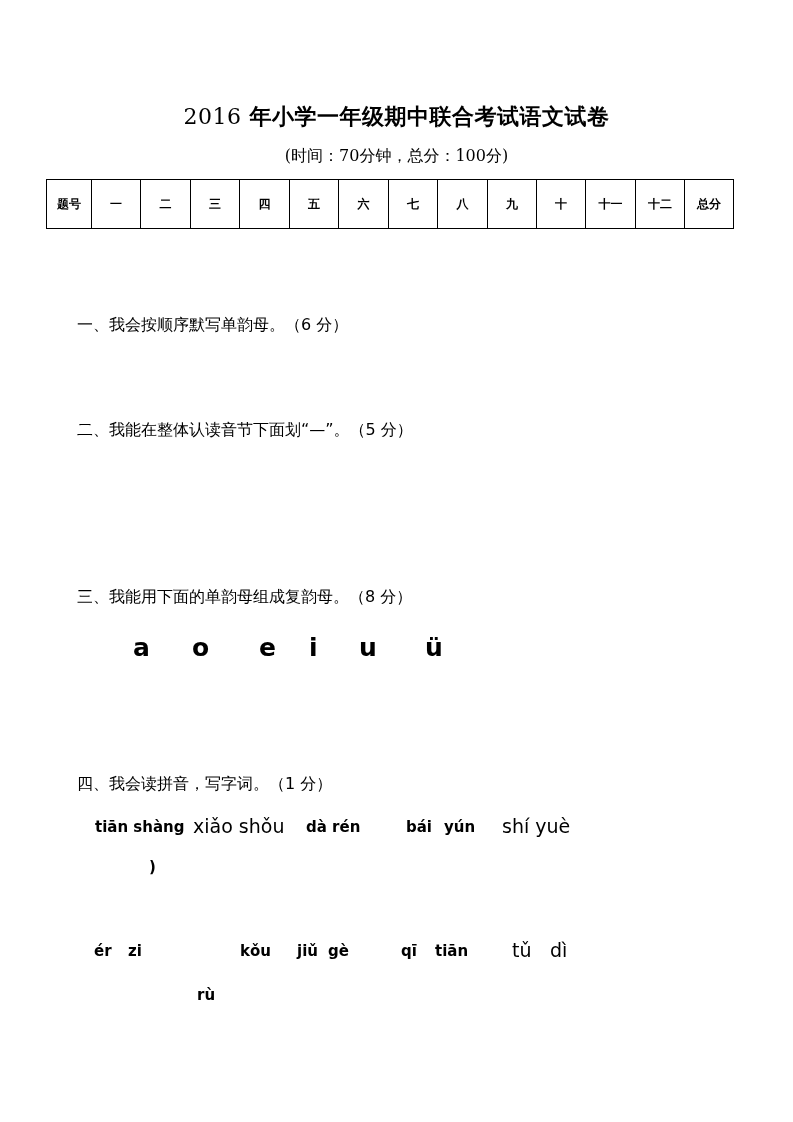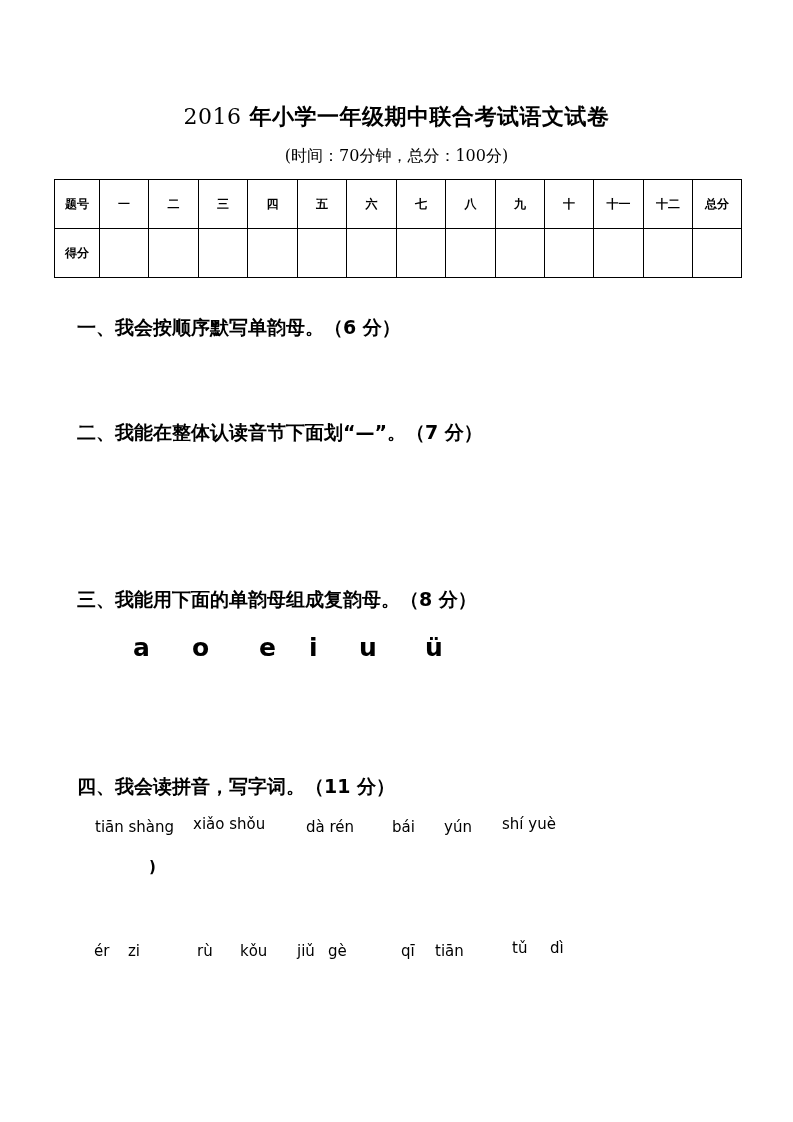--- a/index.html
+++ b/index.html
@@ -10,41 +10,41 @@
     .title {
       position: absolute; left: 0; width: 793px; top: 102px; text-align: center;
       font-size: 22px; font-weight: bold; letter-spacing: 0.5px;
     }
     .title .yr { font-family: "DejaVu Serif", serif; font-weight: normal; }
     .subtitle {
       position: absolute; left: 0; width: 793px; top: 146px; text-align: center;
       font-size: 16px; font-family: "DejaVu Serif", serif;
     }
     table.score {
-      position: absolute; left: 54px; top: 179px; border-collapse: collapse;
+      position: absolute; left: 46px; top: 179px; border-collapse: collapse;
       table-layout: fixed;
     }
     table.score td {
       border: 1px solid #000; height: 48px; text-align: center; vertical-align: middle;
       padding: 0; font-size: 14px;
     }
     table.score td.hd { font-size: 12px; font-weight: bold; }
     .q {
-      position: absolute; left: 77px; font-size: 19px; font-weight: bold;
+      position: absolute; left: 77px; font-size: 16px; font-weight: normal;
     }
     .vowels {
       position: absolute; top: 633px; left: 0; width: 793px; height: 34px;
     }
     .vowels span {
       position: absolute; font-size: 25px; font-weight: bold;
       font-family: "DejaVu Sans", sans-serif;
     }
     .py { position: absolute; font-size: 15px; }
-    .py.b { font-weight: normal; }
-    .py.lg { font-size: 15px; font-weight: normal; }
+    .py.b { font-weight: bold; }
+    .py.lg { font-size: 19px; font-weight: normal; }
     .stray { position: absolute; font-size: 15px; font-weight: bold; }
   </style>
 </head>
 <body>
 
 <div class="title"><span class="yr">2016</span> <span>年小学一年级期中联合考试语文试卷</span></div>
 <div class="subtitle">(时间：70分钟，总分：100分)</div>
 
 <table class="score">
   <colgroup>
@@ -73,64 +73,48 @@
     <td class="hd">五</td>
     <td class="hd">六</td>
     <td class="hd">七</td>
     <td class="hd">八</td>
     <td class="hd">九</td>
     <td class="hd">十</td>
     <td class="hd">十一</td>
     <td class="hd">十二</td>
     <td class="hd">总分</td>
   </tr>
-  <tr>
-    <td class="hd">得分</td>
-    <td></td>
-    <td></td>
-    <td></td>
-    <td></td>
-    <td></td>
-    <td></td>
-    <td></td>
-    <td></td>
-    <td></td>
-    <td></td>
-    <td></td>
-    <td></td>
-    <td></td>
-  </tr>
 </tbody>
   </table>
 
 <div class="q" style="top:315px">一、我会按顺序默写单韵母。（6 分）</div>
-<div class="q" style="top:420px">二、我能在整体认读音节下面划“—”。（7 分）</div>
+<div class="q" style="top:420px">二、我能在整体认读音节下面划“—”。（5 分）</div>
 <div class="q" style="top:587px">三、我能用下面的单韵母组成复韵母。（8 分）</div>
 
 <div class="vowels">
   <span style="left:133px">a</span>
   <span style="left:192px">o</span>
   <span style="left:259px">e</span>
   <span style="left:309px">i</span>
   <span style="left:359px">u</span>
   <span style="left:425px">ü</span>
 </div>
 
-<div class="q" style="top:774px">四、我会读拼音，写字词。（11 分）</div>
+<div class="q" style="top:774px">四、我会读拼音，写字词。（1 分）</div>
 
 <span class="py b" style="left:95px; top:818px">tiān shàng</span>
 <span class="py lg" style="left:193px; top:815px">xiǎo shǒu</span>
 <span class="py b" style="left:306px; top:818px">dà rén</span>
-<span class="py b" style="left:392px; top:818px">bái</span>
+<span class="py b" style="left:406px; top:818px">bái</span>
 <span class="py b" style="left:444px; top:818px">yún</span>
 <span class="py lg" style="left:502px; top:815px">shí yuè</span>
 <span class="stray" style="left:149px; top:858px">)</span>
 
 <span class="py b" style="left:94px; top:942px">ér</span>
 <span class="py b" style="left:128px; top:942px">zi</span>
-<span class="py b" style="left:197px; top:942px">rù</span>
+<span class="py b" style="left:197px; top:986px">rù</span>
 <span class="py b" style="left:240px; top:942px">kǒu</span>
 <span class="py b" style="left:297px; top:942px">jiǔ</span>
 <span class="py b" style="left:328px; top:942px">gè</span>
 <span class="py b" style="left:401px; top:942px">qī</span>
 <span class="py b" style="left:435px; top:942px">tiān</span>
 <span class="py lg" style="left:512px; top:939px">tǔ</span>
 <span class="py lg" style="left:550px; top:939px">dì</span>
 
 </body></html>

